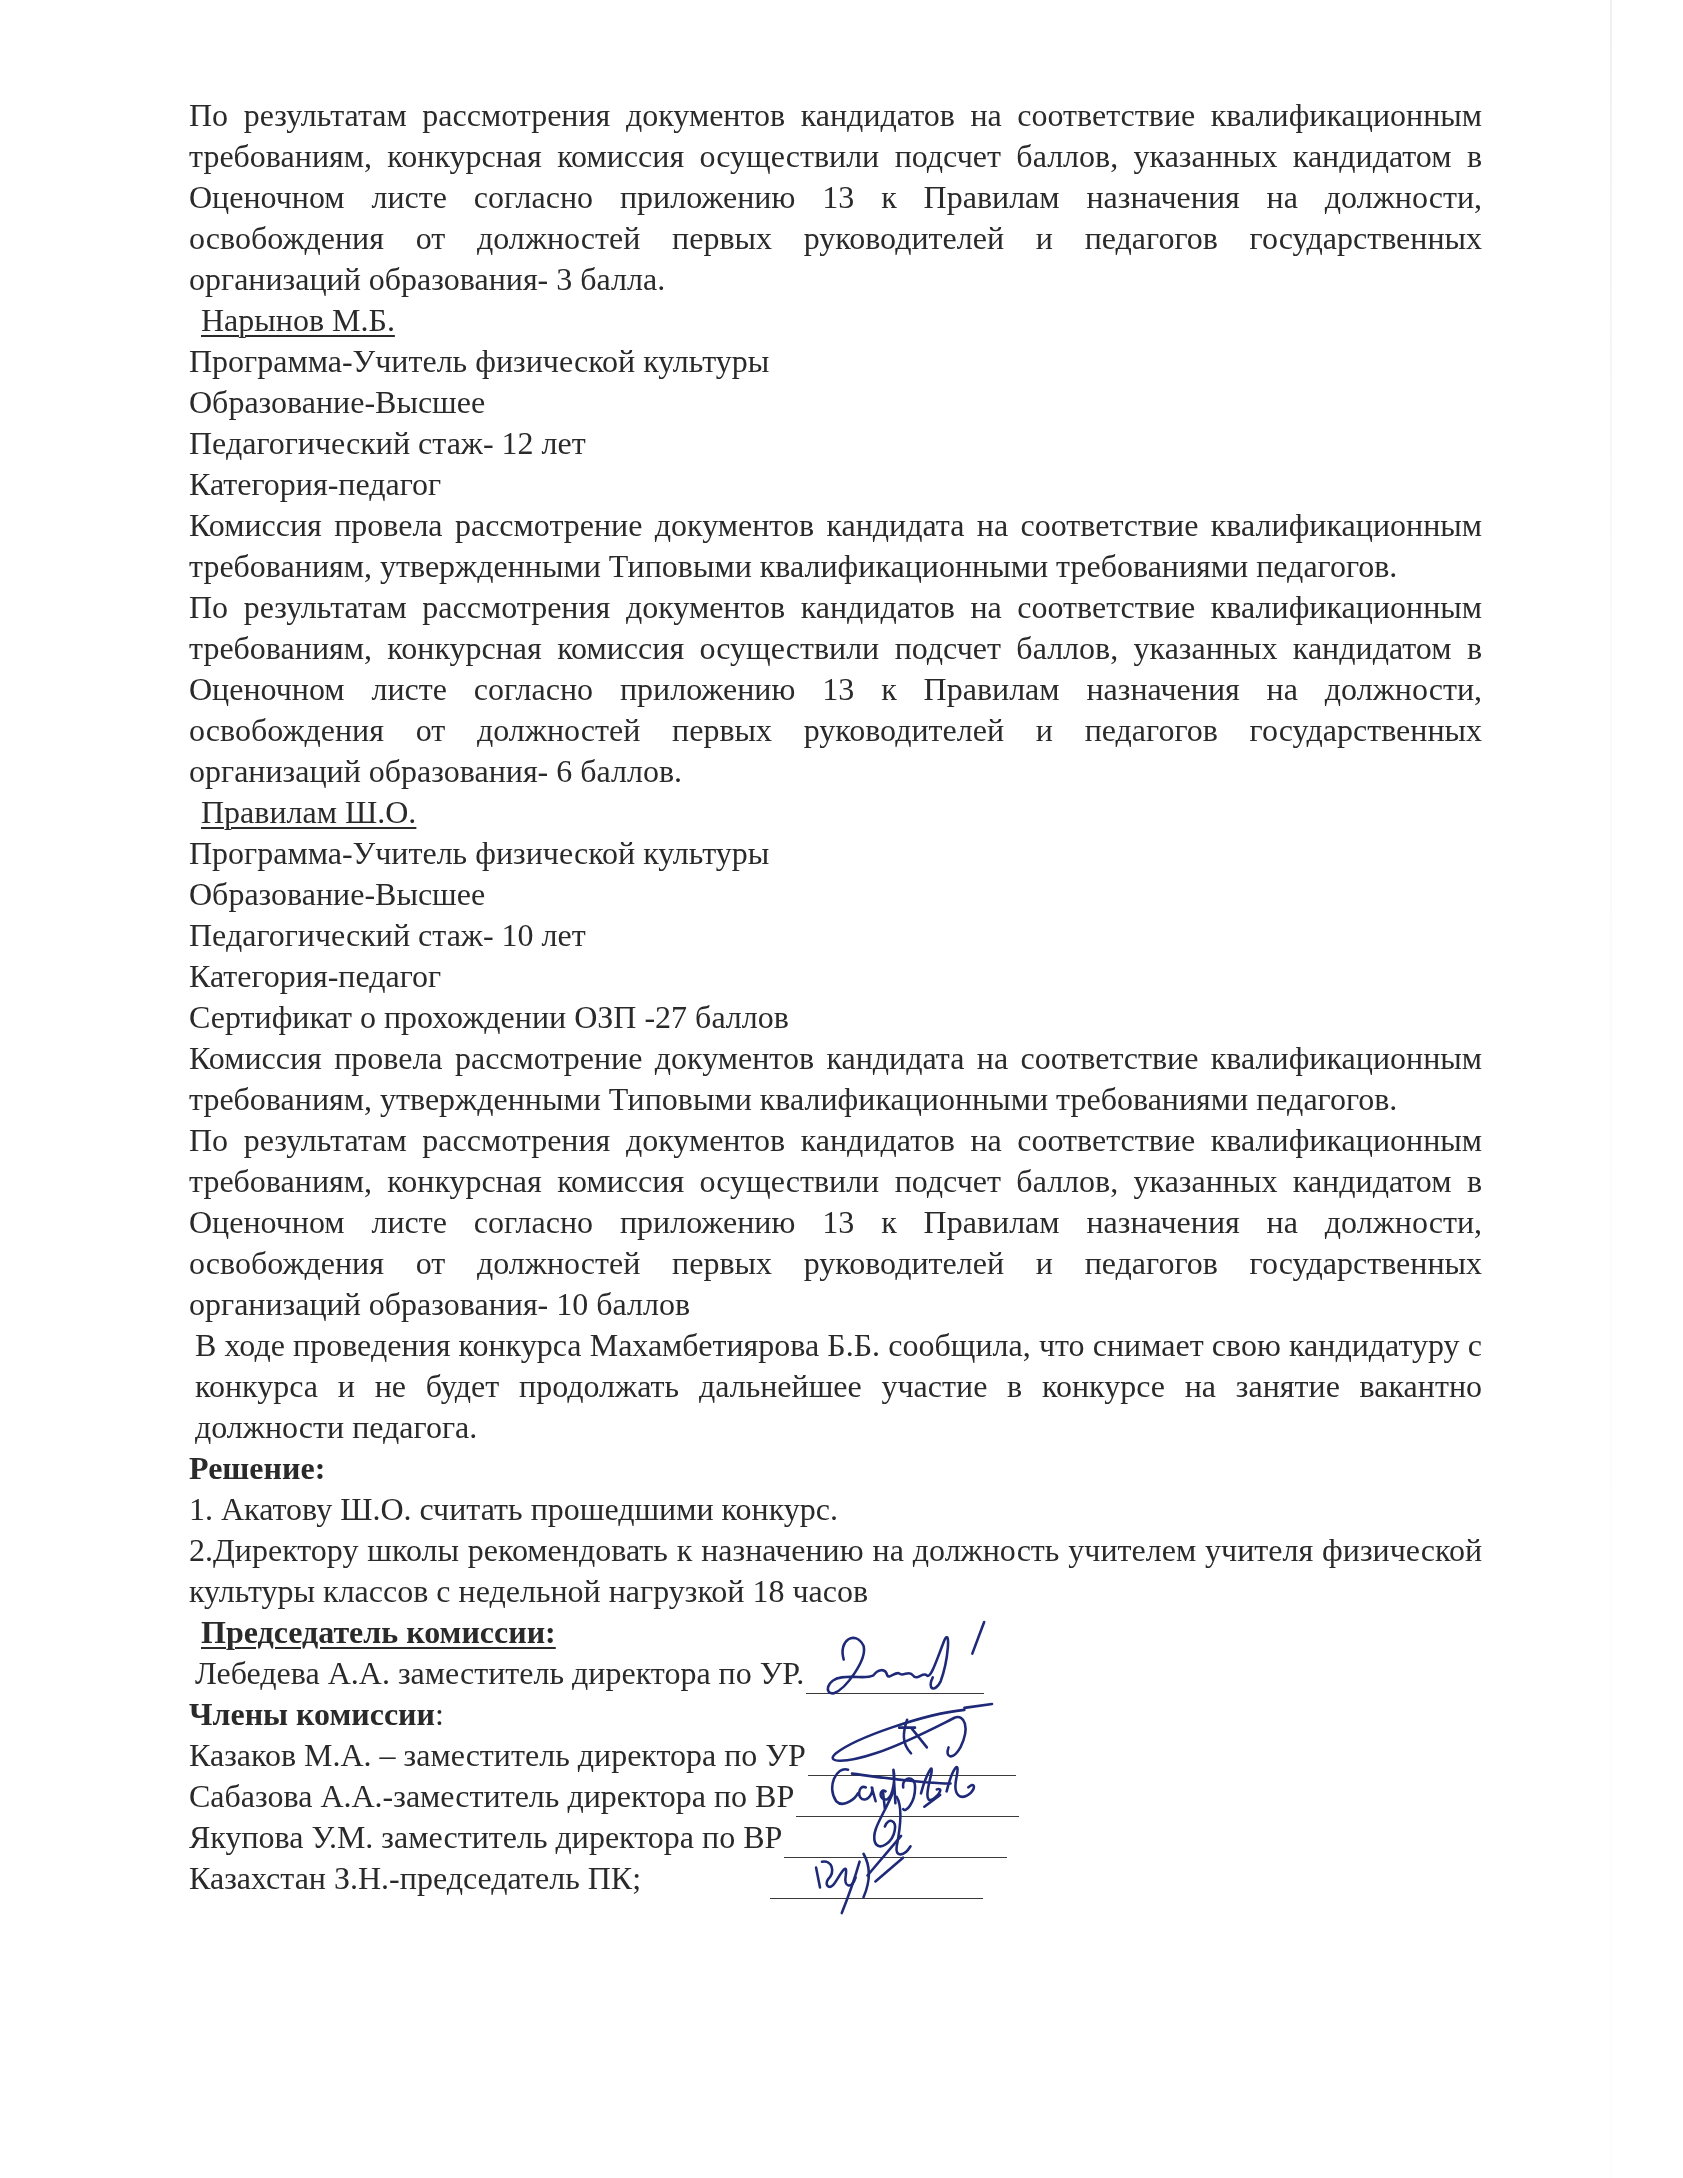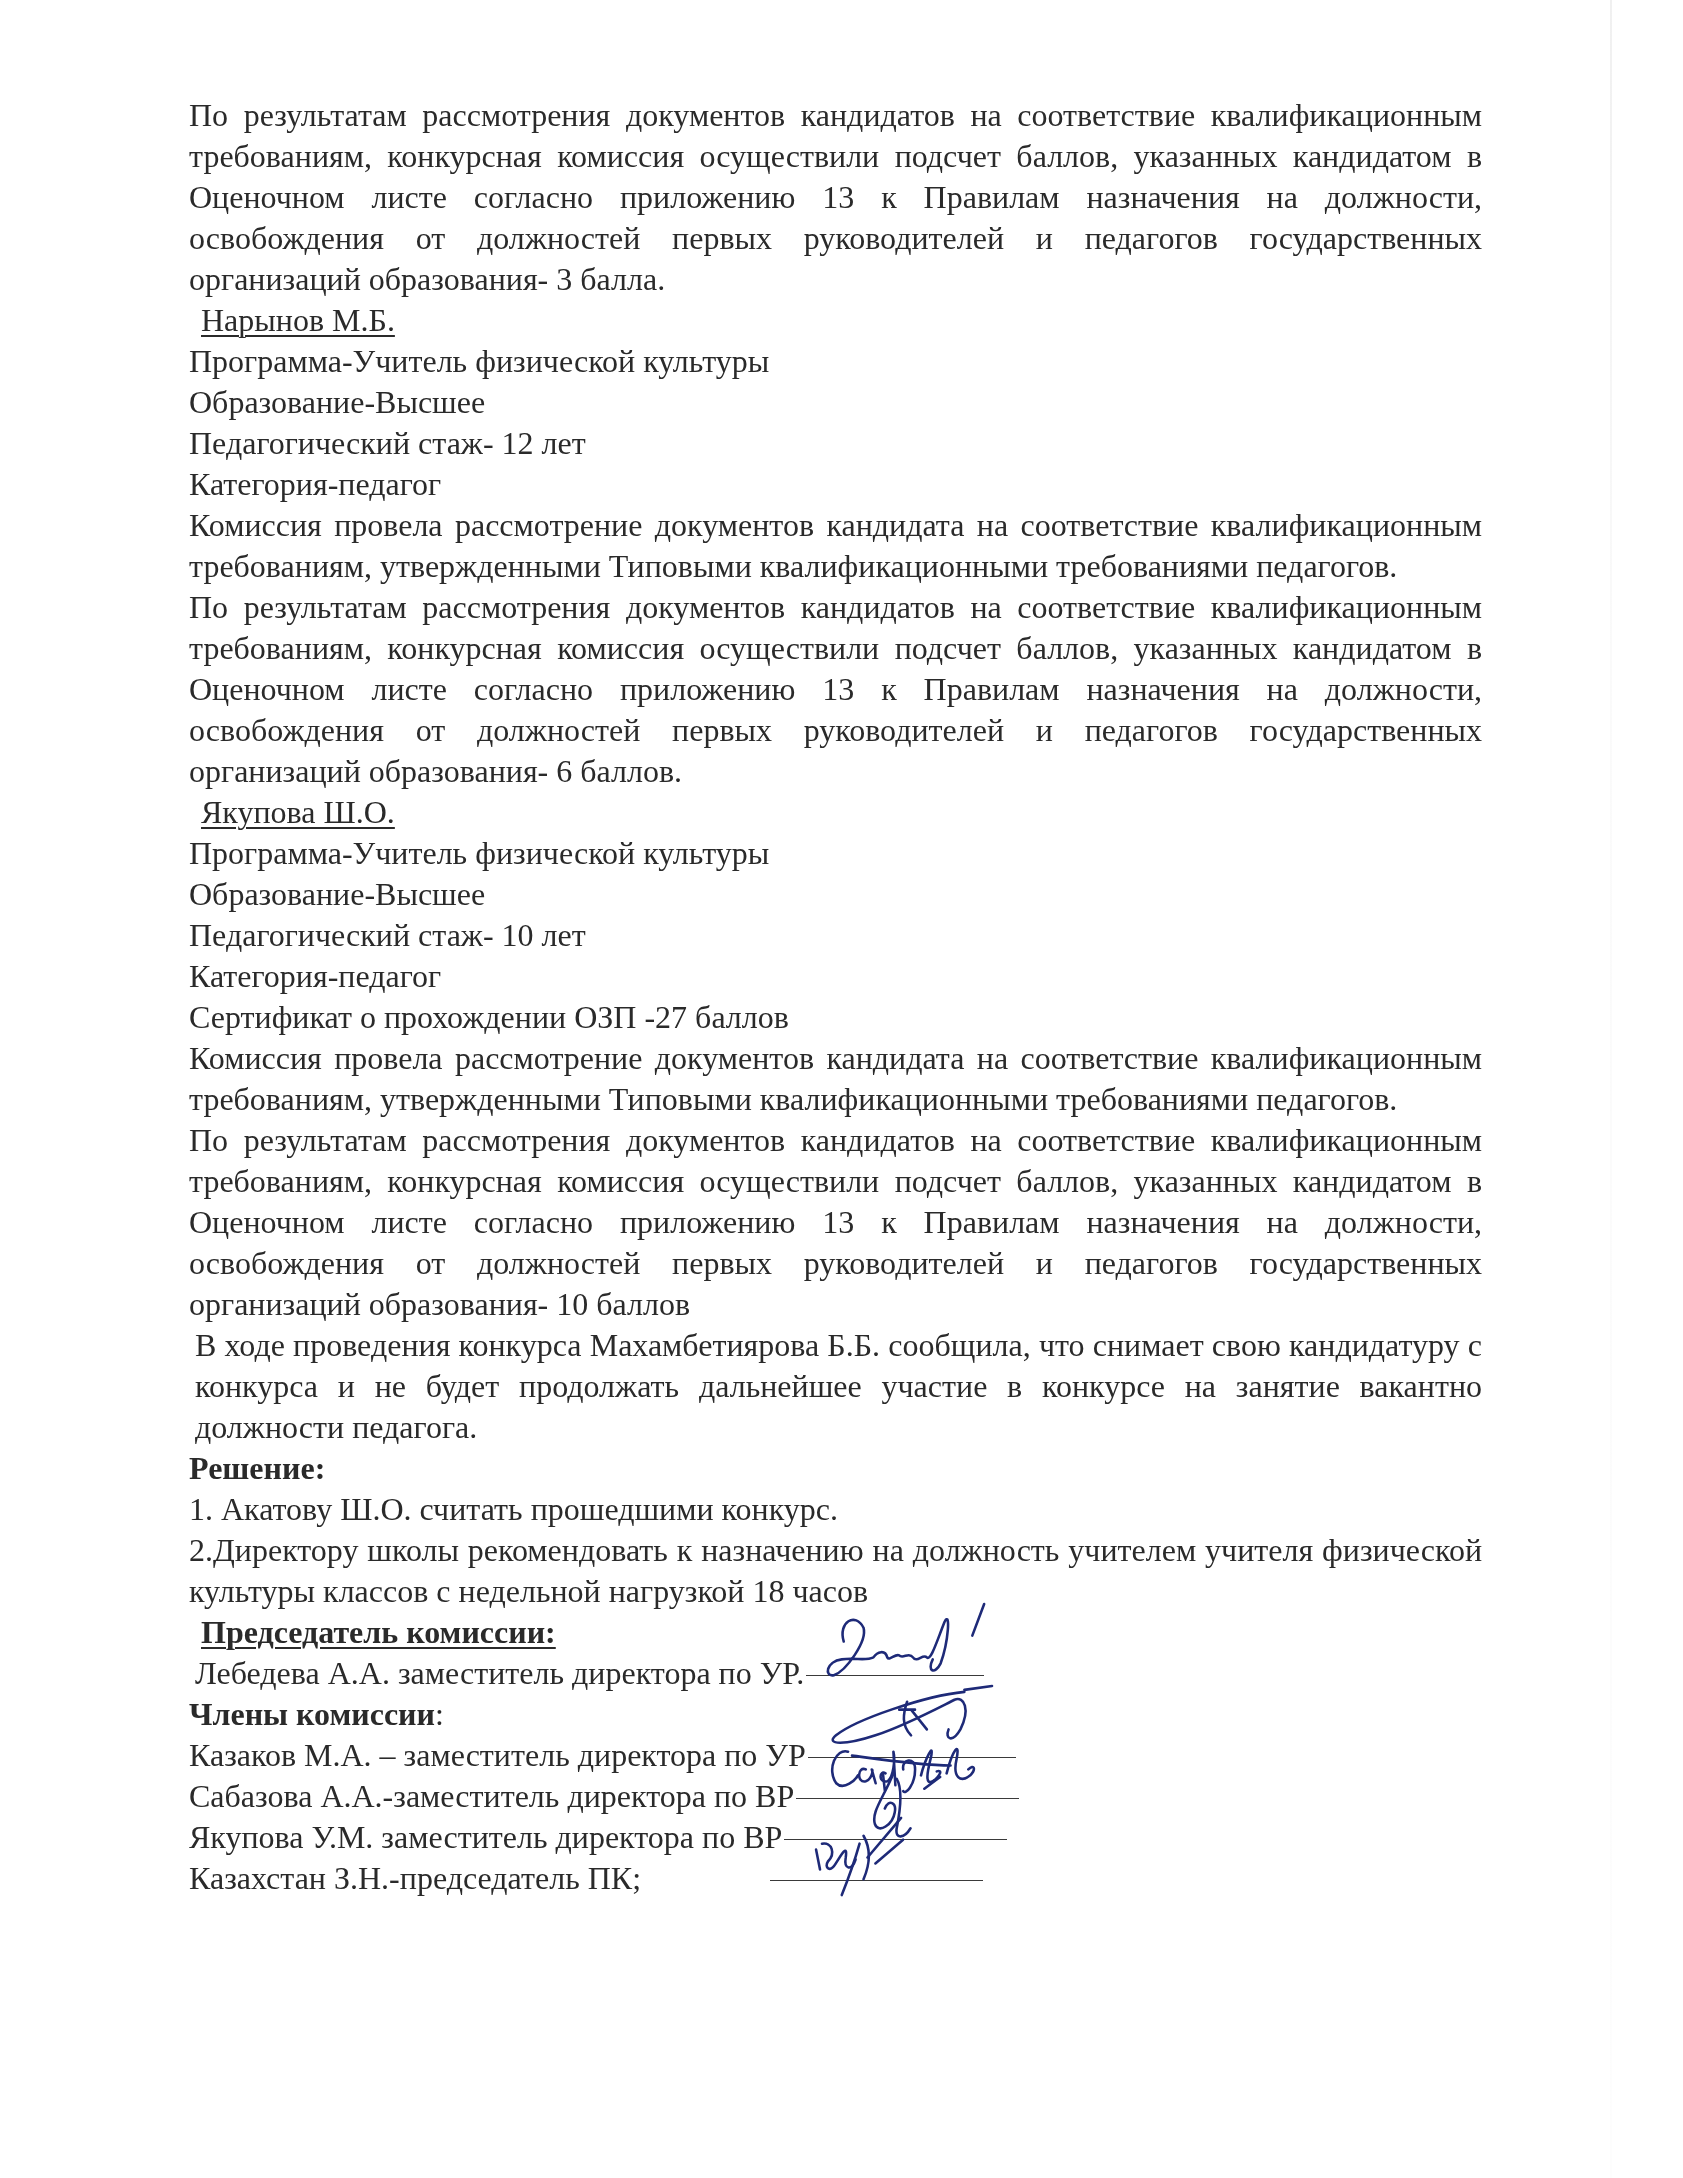--- a/index.html
+++ b/index.html
@@ -15,21 +15,21 @@
     .content {
       position: absolute; left: 189px; top: 95px; width: 1293px;
       font-family: "Liberation Serif", "DejaVu Serif", serif;
       font-size: 32px; line-height: 41px; color: #2a2a2a;
     }
     .content p { margin: 0; }
     .just { text-align: justify; text-align-last: left; }
     .u { text-decoration: underline; text-underline-offset: 4px; text-decoration-thickness: 1.5px; margin-left: 12px; }
     .b { font-weight: bold; }
     .ind1 { padding-left: 6px; }
-    .sig-row { position: relative; display: flex; align-items: flex-start; white-space: nowrap; }
+    .sig-row { position: relative; display: flex; align-items: flex-end; white-space: nowrap; }
     .sig-line {
       display: inline-block; border-bottom: 1.5px solid #3a3a3a; height: 22px;
       margin-left: 2px; position: relative;
     }
     .sig { position: absolute; pointer-events: none; }
     .sig path { fill: none; stroke: #1e2a78; stroke-width: 2.6; stroke-linecap: round; stroke-linejoin: round; }
   </style>
 </head>
 <body>
 
@@ -40,21 +40,21 @@
     <p class="just">По результатам рассмотрения документов кандидатов на соответствие квалификационным требованиям, конкурсная комиссия осуществили подсчет баллов, указанных кандидатом в Оценочном листе согласно приложению 13 к Правилам назначения на должности, освобождения от должностей первых руководителей и педагогов государственных организаций образования- 3 балла.</p>
 
     <p><span class="u">Нарынов М.Б.</span></p>
     <p>Программа-Учитель физической культуры</p>
     <p>Образование-Высшее</p>
     <p>Педагогический стаж- 12 лет</p>
     <p>Категория-педагог</p>
     <p class="just">Комиссия провела рассмотрение документов кандидата на соответствие квалификационным требованиям, утвержденными Типовыми квалификационными требованиями педагогов.</p>
     <p class="just">По результатам рассмотрения документов кандидатов на соответствие квалификационным требованиям, конкурсная комиссия осуществили подсчет баллов, указанных кандидатом в Оценочном листе согласно приложению 13 к Правилам назначения на должности, освобождения от должностей первых руководителей и педагогов государственных организаций образования- 6 баллов.</p>
 
-    <p><span class="u">Якупова Ш.О.</span></p>
+    <p><span class="u">Правилам Ш.О.</span></p>
     <p>Программа-Учитель физической культуры</p>
     <p>Образование-Высшее</p>
     <p>Педагогический стаж- 10 лет</p>
     <p>Категория-педагог</p>
     <p>Сертификат о прохождении ОЗП -27 баллов</p>
     <p class="just">Комиссия провела рассмотрение документов кандидата на соответствие квалификационным требованиям, утвержденными Типовыми квалификационными требованиями педагогов.</p>
     <p class="just">По результатам рассмотрения документов кандидатов на соответствие квалификационным требованиям, конкурсная комиссия осуществили подсчет баллов, указанных кандидатом в Оценочном листе согласно приложению 13 к Правилам назначения на должности, освобождения от должностей первых руководителей и педагогов государственных организаций образования- 10 баллов</p>
 
     <p class="just ind1">В ходе проведения конкурса Махамбетиярова Б.Б. сообщила, что снимает свою кандидатуру с конкурса и не будет продолжать дальнейшее участие в конкурсе на занятие вакантно должности педагога.</p>
 

